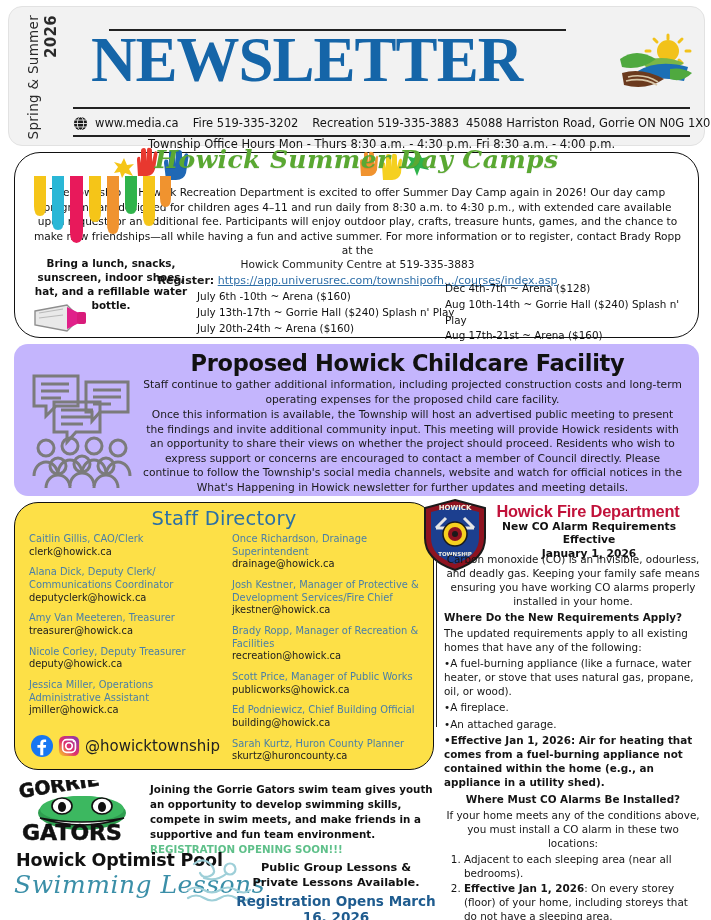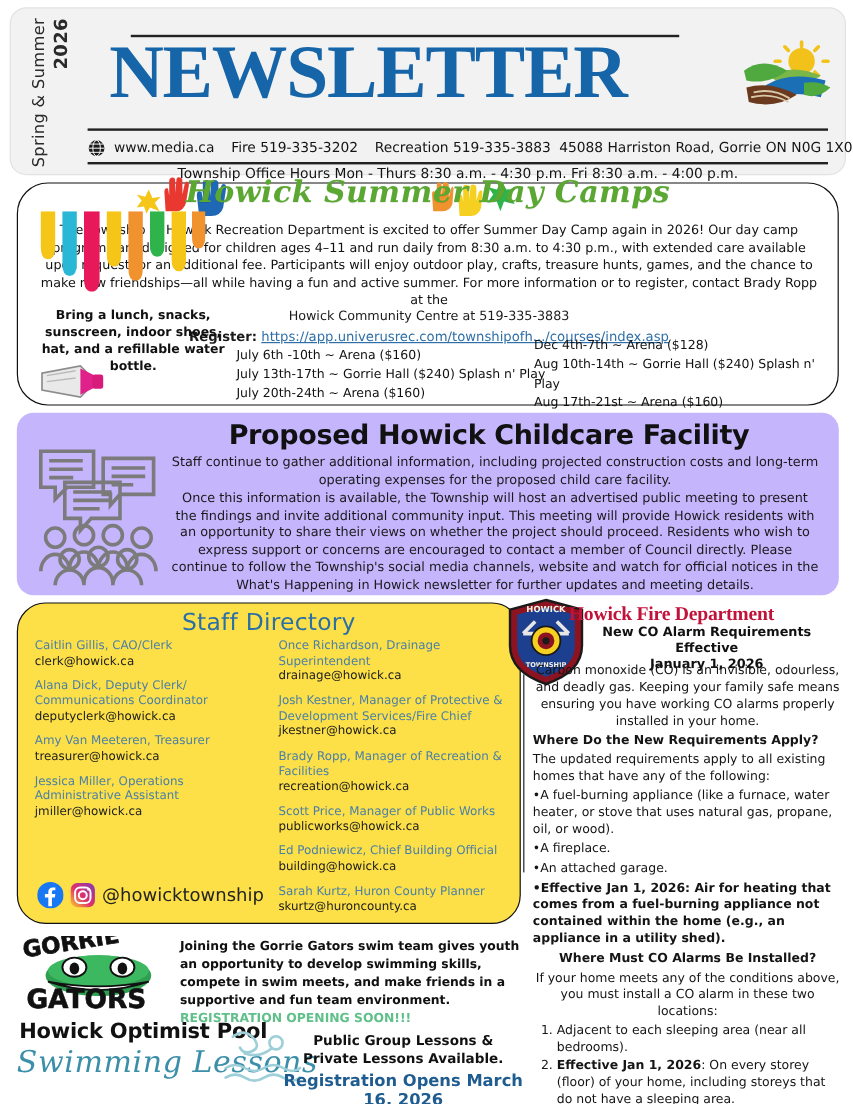--- a/index.html
+++ b/index.html
@@ -124,23 +124,23 @@
   .staff-col { flex: 1; }
   .staff-entry { margin-bottom: 8px; }
   .s-name { font-size: 9.9px; color: #4a7fa7; line-height: 1.28; font-family: "DejaVu Sans", sans-serif; }
   .s-mail { font-size: 9.9px; color: #202020; line-height: 1.28; font-family: "DejaVu Sans", sans-serif; }
   .social { position: absolute; left: 16px; bottom: 12px; display: flex; align-items: center; gap: 5px; }
   .social-handle { font-size: 15px; color: #222; font-family: "DejaVu Sans", sans-serif; }
 
   
   .fire { position: absolute; left: 440px; top: 500px; width: 262px; height: 415px; }
   .fire-title {
-    position: absolute; left: 34px; right: 0; top: 2px; text-align: left;
+    position: absolute; left: 34px; right: 0; top: 2px; text-align: center;
     font-size: 16.4px; font-weight: 700; color: #c1123a;
-    font-family: Liberation Serif, serif; letter-spacing: -0.2px;
+    font-family: Liberation Sans, sans-serif; letter-spacing: -0.2px;
   }
   .fire-sub {
     position: absolute; left: 36px; right: 0; top: 20px; text-align: center;
     font-size: 10.7px; font-weight: 700; color: #111; line-height: 1.25;
     font-family: "DejaVu Sans", sans-serif;
   }
   .fire-badge { position: absolute; left: -18px; top: -2px; width: 66px; height: 74px; }
   .fire-div { position: absolute; left: -4px; top: 62px; width: 1.4px; height: 165px; background: #222; }
   .fire-body {
     position: absolute; left: 4px; right: 0; top: 52px;
@@ -347,20 +347,24 @@
         </div>
         <div class="staff-entry">
           <div class="s-name">Alana Dick, Deputy Clerk/ Communications Coordinator</div>
           <div class="s-mail">deputyclerk@howick.ca</div>
         </div>
         <div class="staff-entry">
           <div class="s-name">Amy Van Meeteren, Treasurer</div>
           <div class="s-mail">treasurer@howick.ca</div>
         </div>
         <div class="staff-entry">
+          <div class="s-name">Nicole Corley, Deputy Treasurer</div>
+          <div class="s-mail">deputy@howick.ca</div>
+        </div>
+        <div class="staff-entry">
           <div class="s-name">Jessica Miller, Operations Administrative Assistant</div>
           <div class="s-mail">jmiller@howick.ca</div>
         </div>
       </div>
 
       <div class="staff-col">
         <div class="staff-entry">
           <div class="s-name">Once Richardson, Drainage Superintendent</div>
           <div class="s-mail">drainage@howick.ca</div>
         </div>

